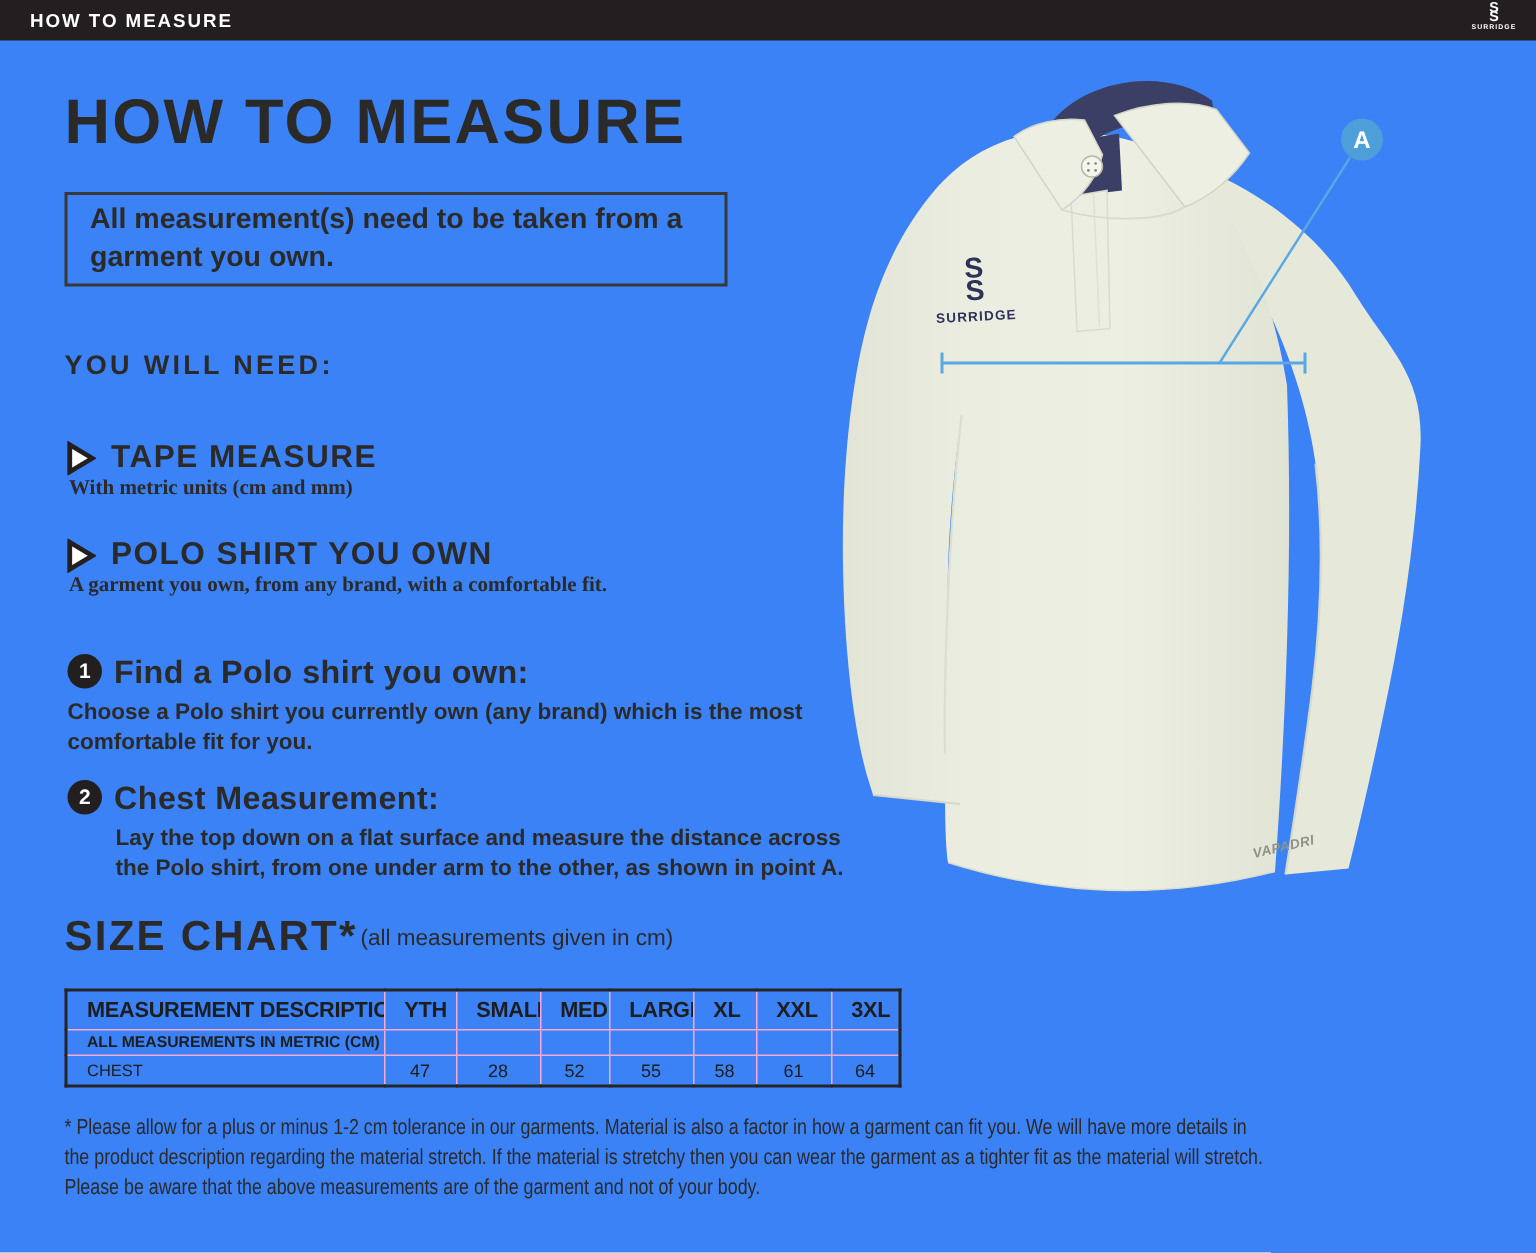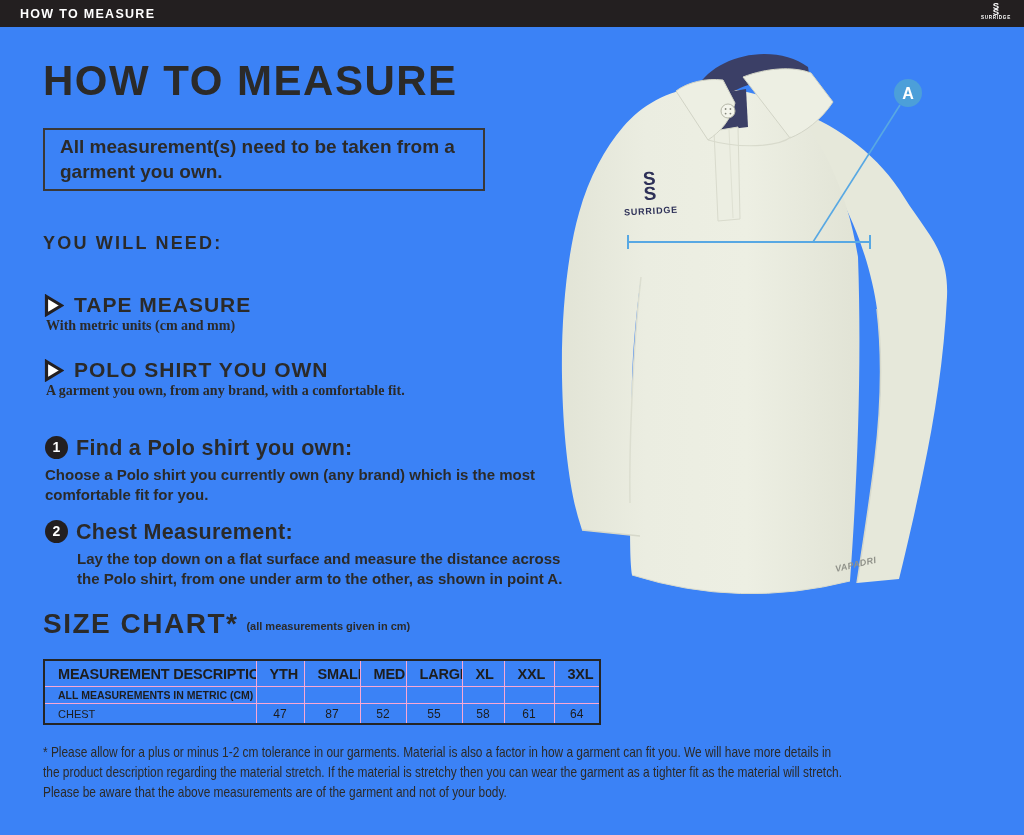--- a/index.html
+++ b/index.html
@@ -35,21 +35,21 @@
   .step-num.n1{left:45px;top:436px;}
   .step-num.n2{left:45px;top:520px;}
   .step-title{position:absolute;font-size:21.5px;font-weight:800;letter-spacing:0.3px;white-space:nowrap;}
   .step-title.s1{left:76px;top:436px;}
   .step-title.s2{left:76px;top:520px;}
   .step-desc{position:absolute;width:508px;font-size:15px;font-weight:bold;line-height:1.33;}
   .step-desc.sd1{left:45px;top:465px;}
   .step-desc.sd2{left:45px;top:549px;margin-left:32px;}
   .chart-heading{position:absolute;left:43px;top:608px;white-space:nowrap;}
   .chart-heading .main{font-size:28px;font-weight:800;letter-spacing:1.5px;}
-  .chart-heading .sub{font-size:11px;font-weight:bold;margin-left:8px;position:relative;top:-3px;}
+  .chart-heading .sub{font-size:15px;font-weight:normal;margin-left:2px;position:relative;top:-3px;}
   
   .size-table{position:absolute;left:43px;top:659px;width:556px;border-collapse:collapse;
     border:2px solid #252525;table-layout:fixed;}
   .size-table th,.size-table td{border:1px solid #f9a8d4;padding:0 13px;color:#1d1d1d;overflow:hidden;white-space:nowrap;}
   .size-table thead th{height:25px;font-size:14.5px;font-weight:bold;text-align:center;letter-spacing:-0.2px;}
   .size-table thead th:first-child{text-align:left;}
   .size-table tr.metric-row td{height:16px;font-size:10.5px;font-weight:bold;text-align:left;}
   .size-table tr.value-row td{height:19px;font-size:12px;font-weight:normal;text-align:center;}
   .size-table tr.value-row td:first-child{text-align:left;font-size:11px;}
   
@@ -134,21 +134,21 @@
           <td></td>
           <td></td>
           <td></td>
           <td></td>
           <td></td>
           <td></td>
         </tr>
         <tr class="value-row">
           <td>CHEST</td>
           <td>47</td>
-          <td>87</td>
+          <td>28</td>
           <td>52</td>
           <td>55</td>
           <td>58</td>
           <td>61</td>
           <td>64</td>
         </tr>
       </tbody>
   </table>
 
   <div class="footnote">* Please allow for a plus or minus 1-2 cm tolerance in our garments. Material is also a factor in how a garment can fit you. We will have more details in the product description regarding the material stretch.  If the material is stretchy then you can wear the garment as a tighter fit as the material will stretch.  Please be aware that the above measurements are of the garment and not of your body.</div>

